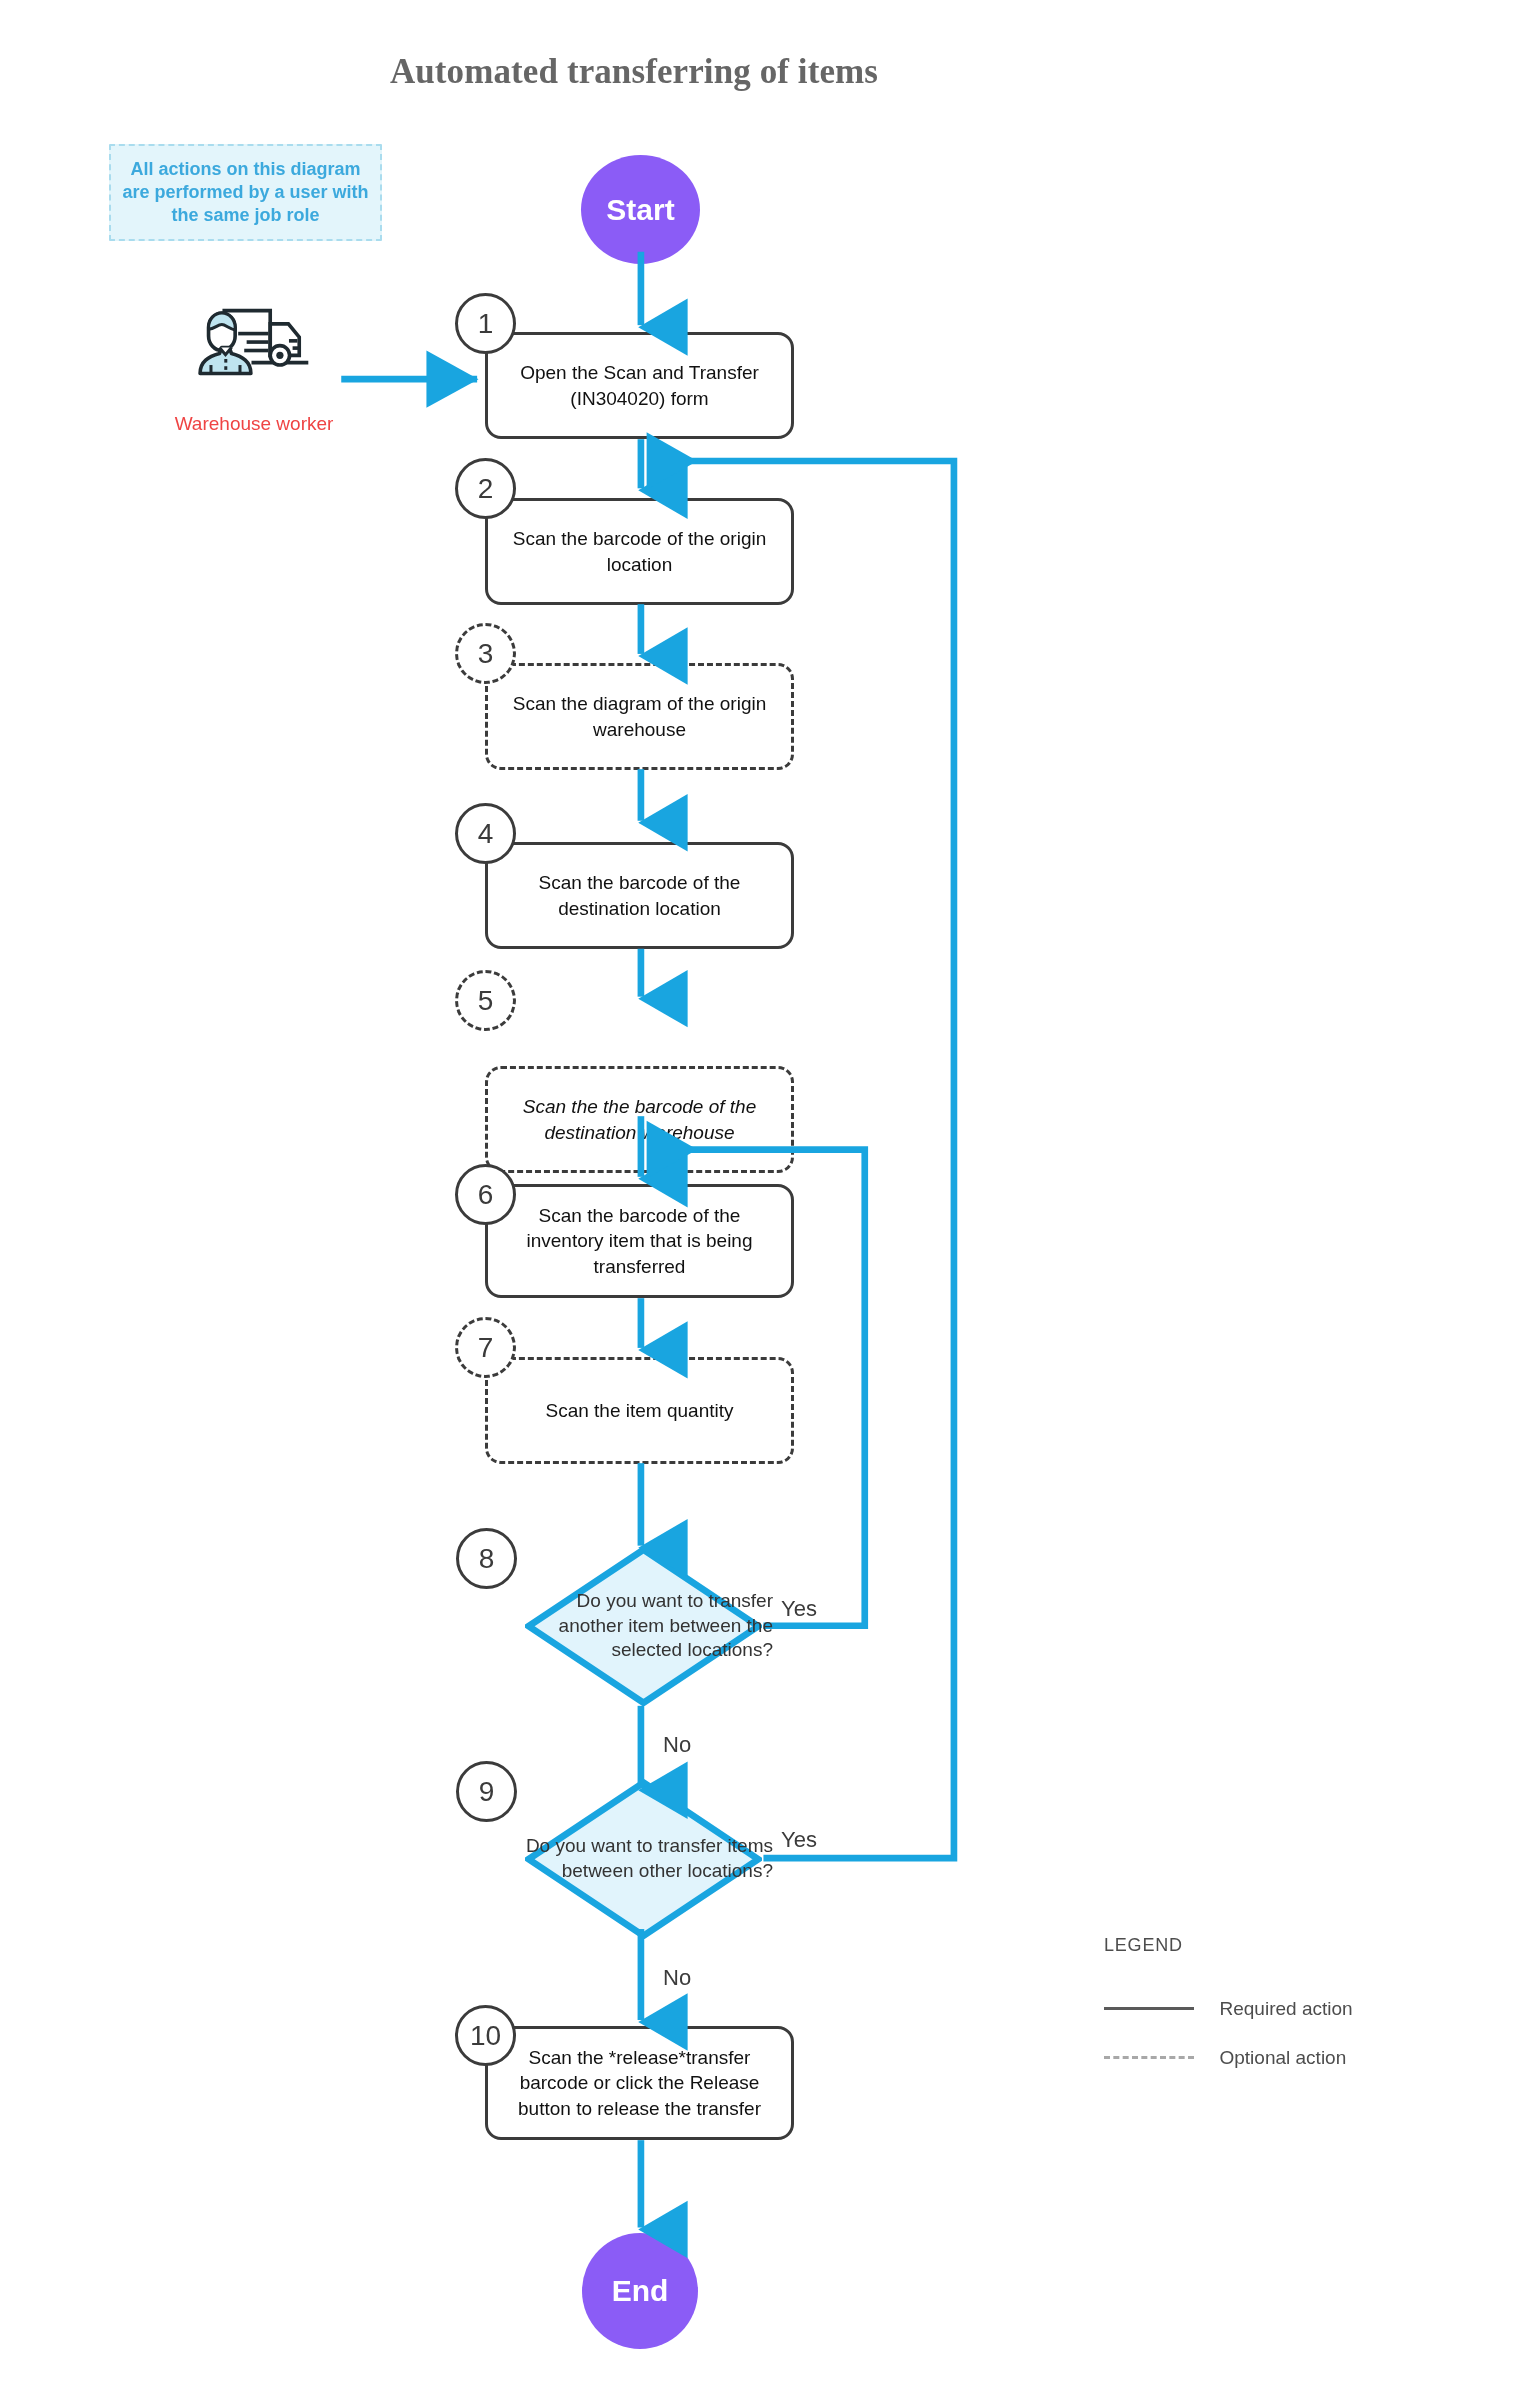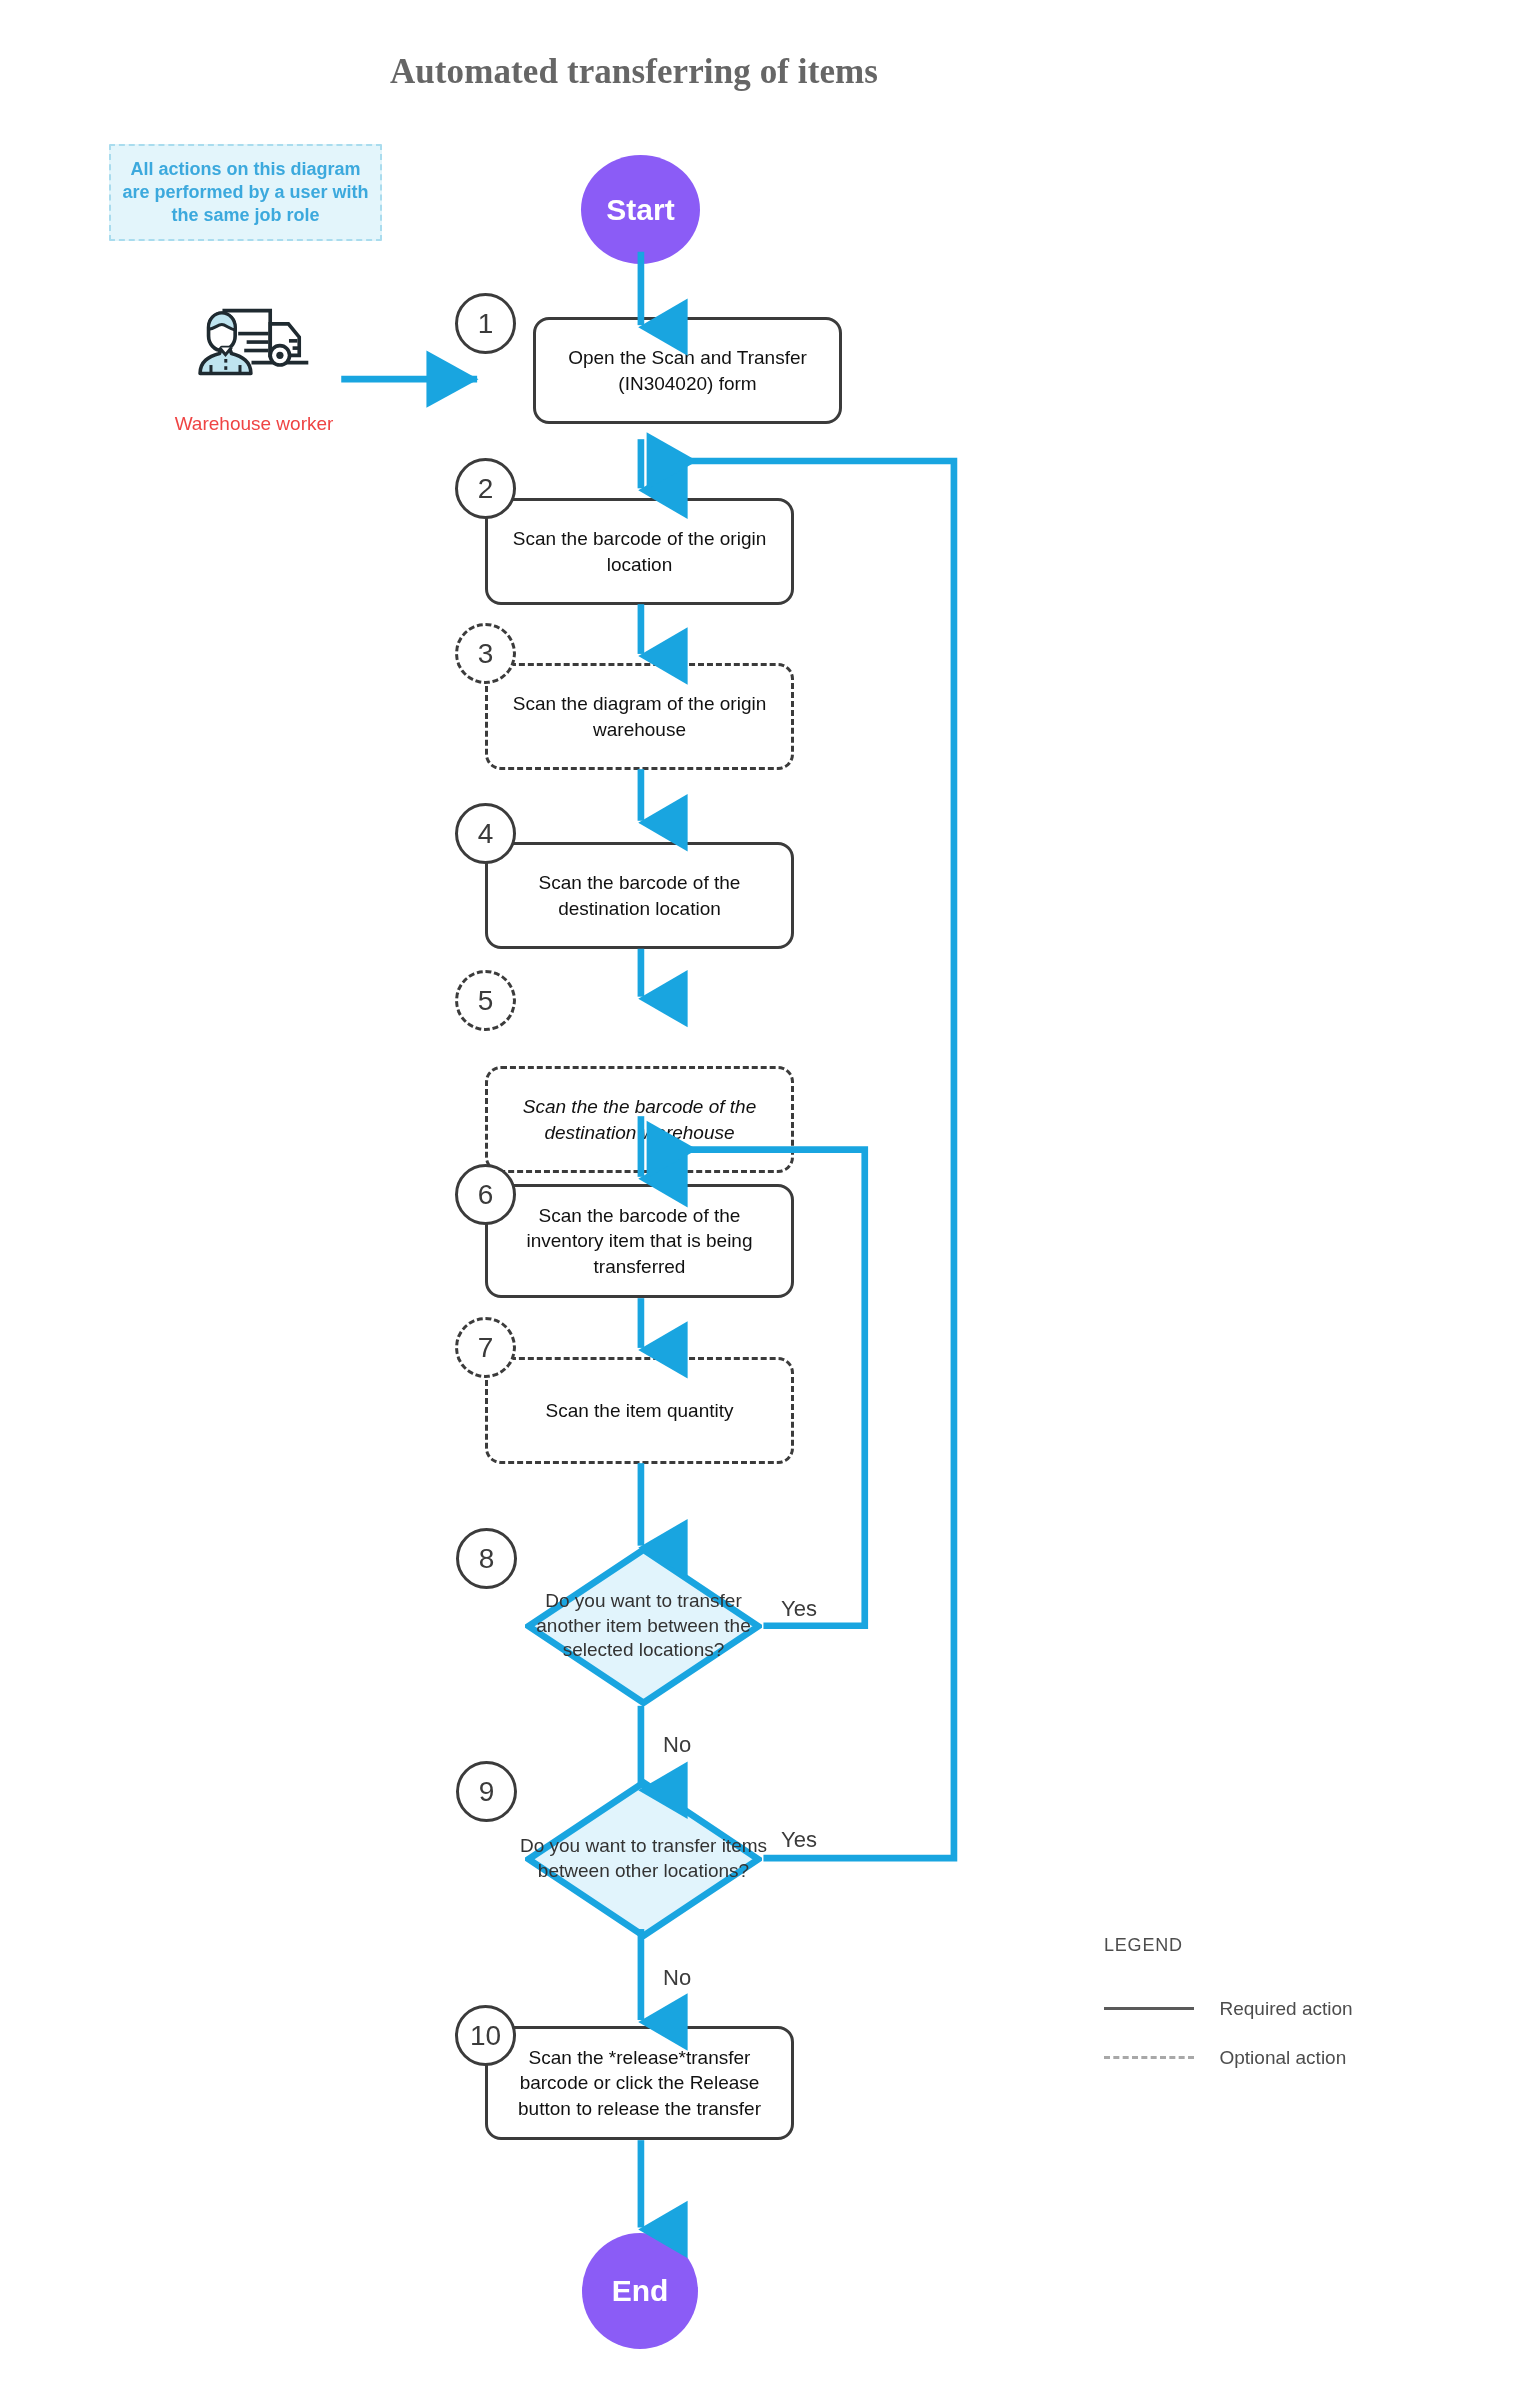--- a/index.html
+++ b/index.html
@@ -121,21 +121,21 @@
   .decision .dia-shape {
     position: absolute;
     inset: 0;
   }
   .decision .dia-text {
     position: absolute;
     left: -11px;
     right: -11px;
     top: 50%;
     transform: translateY(-50%);
-    text-align: center;
+    text-align: right;
     font-size: 19px;
     color: #333333;
     line-height: 1.3;
     z-index: 3;
     pointer-events: none;
   }
   
   .edge-label {
     position: absolute;
     font-size: 22px;
@@ -277,21 +277,21 @@
         <line x1="38" y1="104" x2="38" y2="118"></line>
         <line x1="86" y1="104" x2="86" y2="118"></line>
       </g>
     </svg>
     <div class="actor-label">Warehouse worker</div>
   </div>
 
   <div class="terminal" style="left:581px; top:155px; width:119px; height:109px;">Start</div>
   <div class="terminal" style="left:582px; top:2233px; width:116px; height:116px;">End</div>
 
-  <div class="step-box required" style="left:485px; top:317px; width:309px; height:107px;margin-left:48px;">Open the Scan and Transfer (IN304020) form</div>
+  <div class="step-box required" style="left:485px; top:332px; width:309px; height:107px;">Open the Scan and Transfer (IN304020) form</div>
   <div class="num-badge required" style="left:455px; top:293px;">1</div>
 
   <div class="step-box required" style="left:485px; top:498px; width:309px; height:107px;">Scan the barcode of the origin location</div>
   <div class="num-badge required" style="left:455px; top:458px;">2</div>
 
   <div class="step-box optional" style="left:485px; top:663px; width:309px; height:107px;">Scan the diagram of the origin warehouse</div>
   <div class="num-badge optional" style="left:455px; top:623px;">3</div>
 
   <div class="step-box required" style="left:485px; top:842px; width:309px; height:107px;">Scan the barcode of the destination location</div>
   <div class="num-badge required" style="left:455px; top:803px;">4</div>

